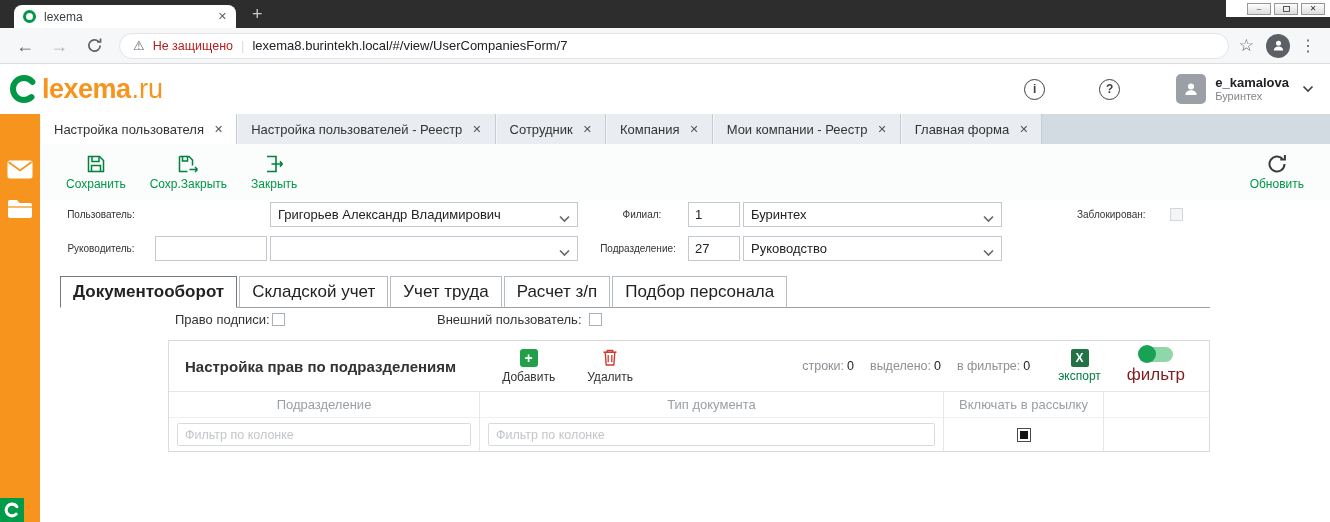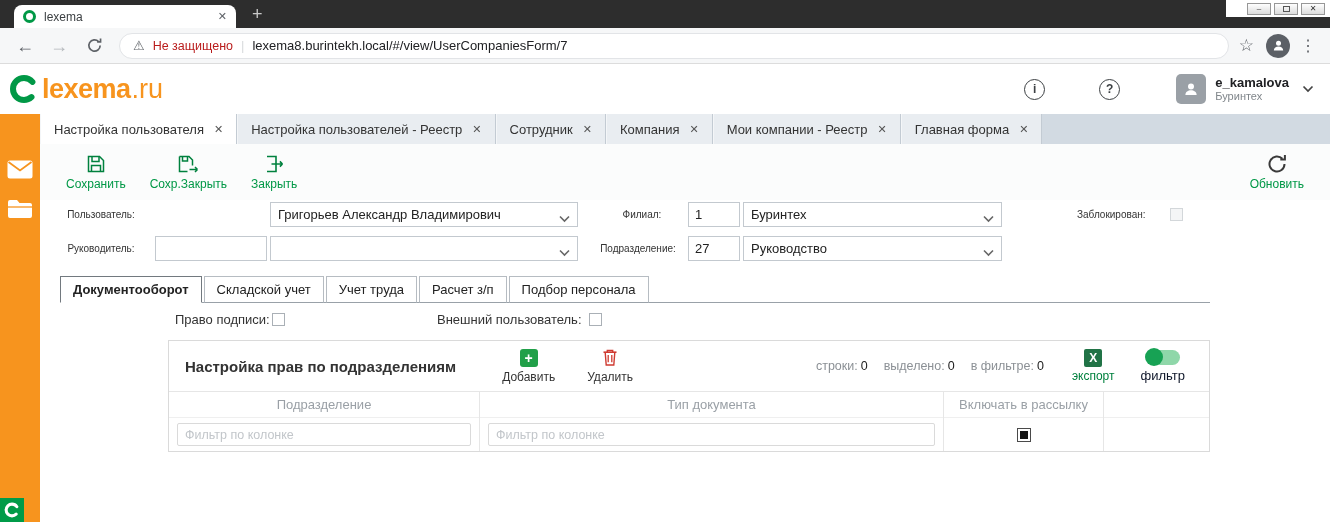--- a/index.html
+++ b/index.html
@@ -83,21 +83,21 @@
   .finput { position:absolute; height:25px; border:1px solid #c3c9cf; background:#fff; font-size:13px;
     color:#222; padding:0 6px; font-family:"Liberation Sans",sans-serif; }
   .fcombo { position:absolute; height:25px; border:1px solid #c3c9cf; background:#fff; font-size:13px;
     color:#222; display:flex; align-items:center; padding:0 24px 0 7px; }
   .fcombo .chev { position:absolute; right:7px; top:8px; }
   .cb { position:absolute; width:13px; height:13px; border:1px solid #aab0b6; background:#fff; }
   .cb.faded { border-color:#d3d7da; background:#f4f5f6; }
 
   .section-tabs { position:absolute; left:20px; top:162px; width:1150px; display:flex; align-items:flex-end;
     border-bottom:1px solid #99a1a8; }
-  .stab { padding:5px 12px 5px; font-size:13px; color:#222; background:#fff; border:1px solid #b6bcc2;
+  .stab { padding:5px 12px 5px; font-size:17px; color:#222; background:#fff; border:1px solid #b6bcc2;
     border-bottom:1px solid #99a1a8; margin-bottom:-1px; margin-right:2px; white-space:nowrap; cursor:pointer; }
   .stab.active { font-weight:bold; border-color:#72797f; border-bottom:1px solid #fff; }
 
   .flags-row { position:absolute; top:198px; left:0; width:100%; height:18px; }
   .flag-label { position:absolute; font-size:13px; color:#333; line-height:15px; }
   .flags-row .cb { top:1px; }
 
   
   .panel { position:absolute; left:128px; top:226px; width:1042px; border:1px solid #dadada; background:#fff; }
   .panel-head { height:50px; display:flex; align-items:center; }
@@ -111,21 +111,21 @@
   .counters { margin-left:auto; display:flex; gap:16px; font-size:12.5px; align-items:center; }
   .counter-lbl { color:#8b9095; }
   .counter-val { color:#222; margin-left:3px; }
   .export-btn { display:flex; flex-direction:column; align-items:center; gap:2px; margin-left:28px; cursor:pointer; }
   .excel-ico { width:18px; height:18px; background:#217346; border-radius:2px; color:#fff; font-size:12px;
     font-weight:bold; display:flex; align-items:center; justify-content:center; }
   .export-lbl { font-size:12px; color:#00813e; }
   .toggle-wrap { display:flex; flex-direction:column; align-items:center; gap:3px; margin-left:26px; margin-right:24px; cursor:pointer; }
   .toggle { width:34px; height:15px; border-radius:8px; background:#8fd7a9; position:relative; }
   .knob { position:absolute; left:-1px; top:-2px; width:18px; height:18px; border-radius:50%; background:#17a254; }
-  .toggle-lbl { font-size:13px; color:#0f172a; }
+  .toggle-lbl { font-size:17px; color:#7f1d1d; }
 
   .grid-body { display:flex; border-top:1px solid #e6e6e6; }
   .gcol { border-right:1px solid #e6e6e6; }
   .gcol:last-child { border-right:none; }
   .gcol-title { height:26px; line-height:26px; text-align:center; font-size:13px; color:#9aa0a6;
     border-bottom:1px solid #efefef; cursor:pointer; }
   .filter-cell { height:33px; display:flex; align-items:center; padding:0 8px; }
   .filter-input { width:100%; height:23px; border:1px solid #dadada; border-radius:2px; font-size:12.5px;
     color:#444; padding:0 7px; font-family:"Liberation Sans",sans-serif; }
   .filter-input::placeholder { color:#c2c6ca; }

